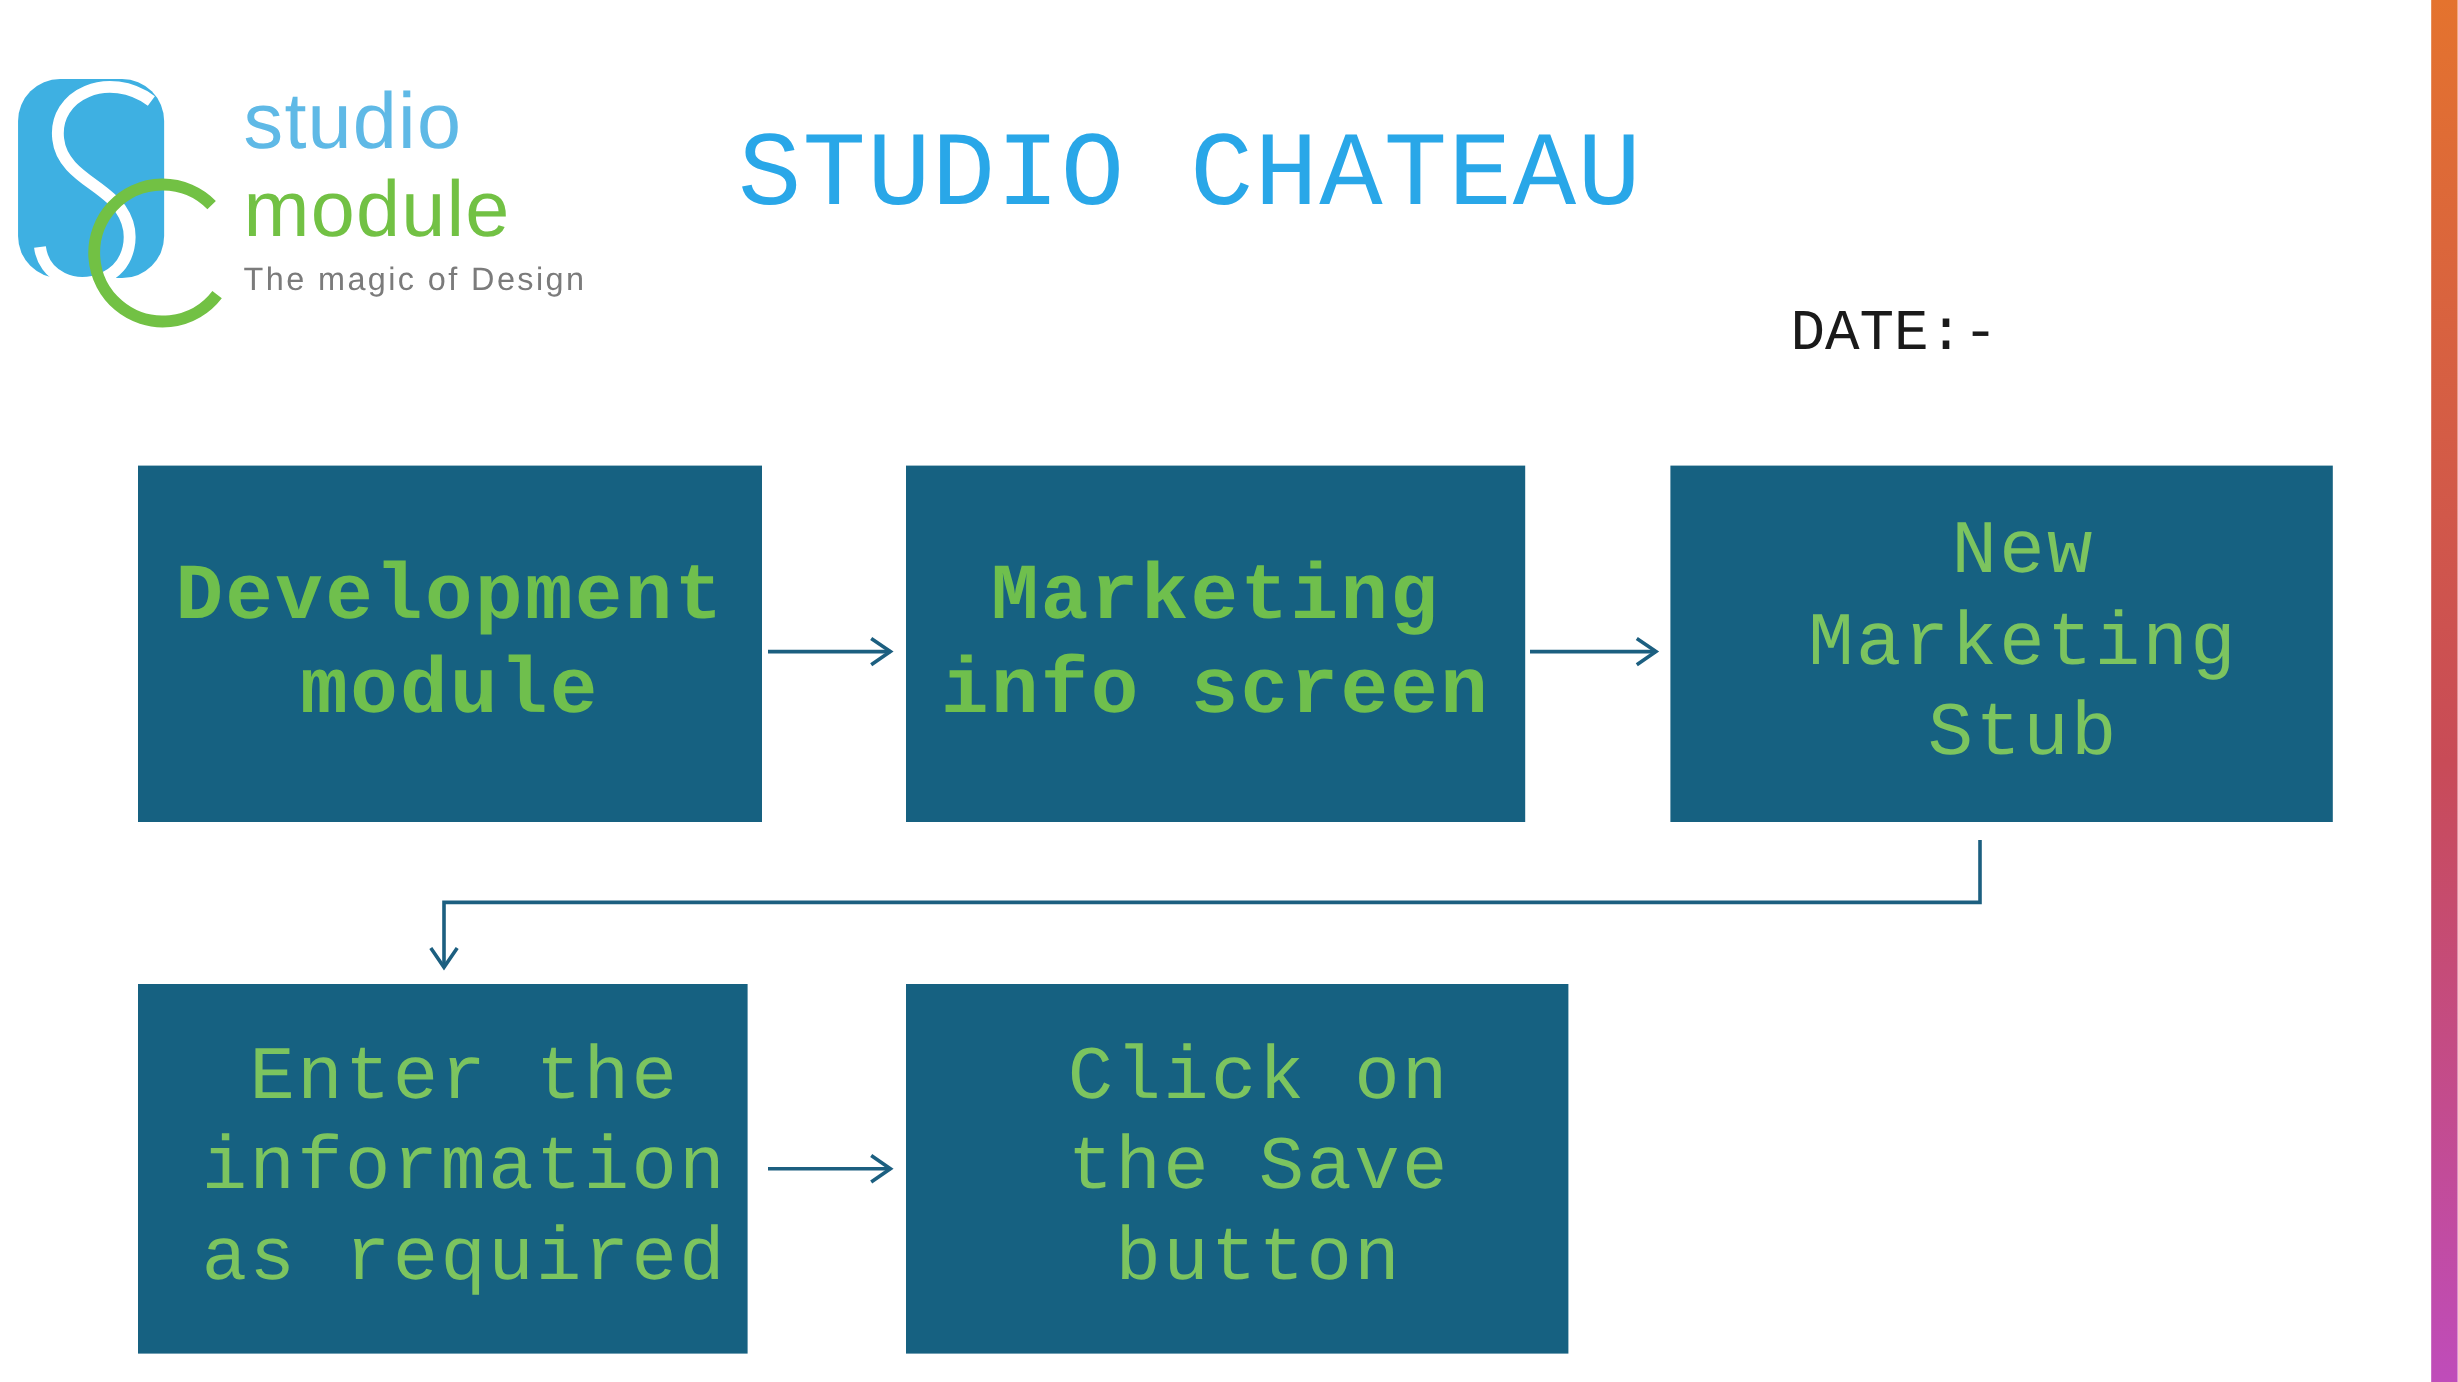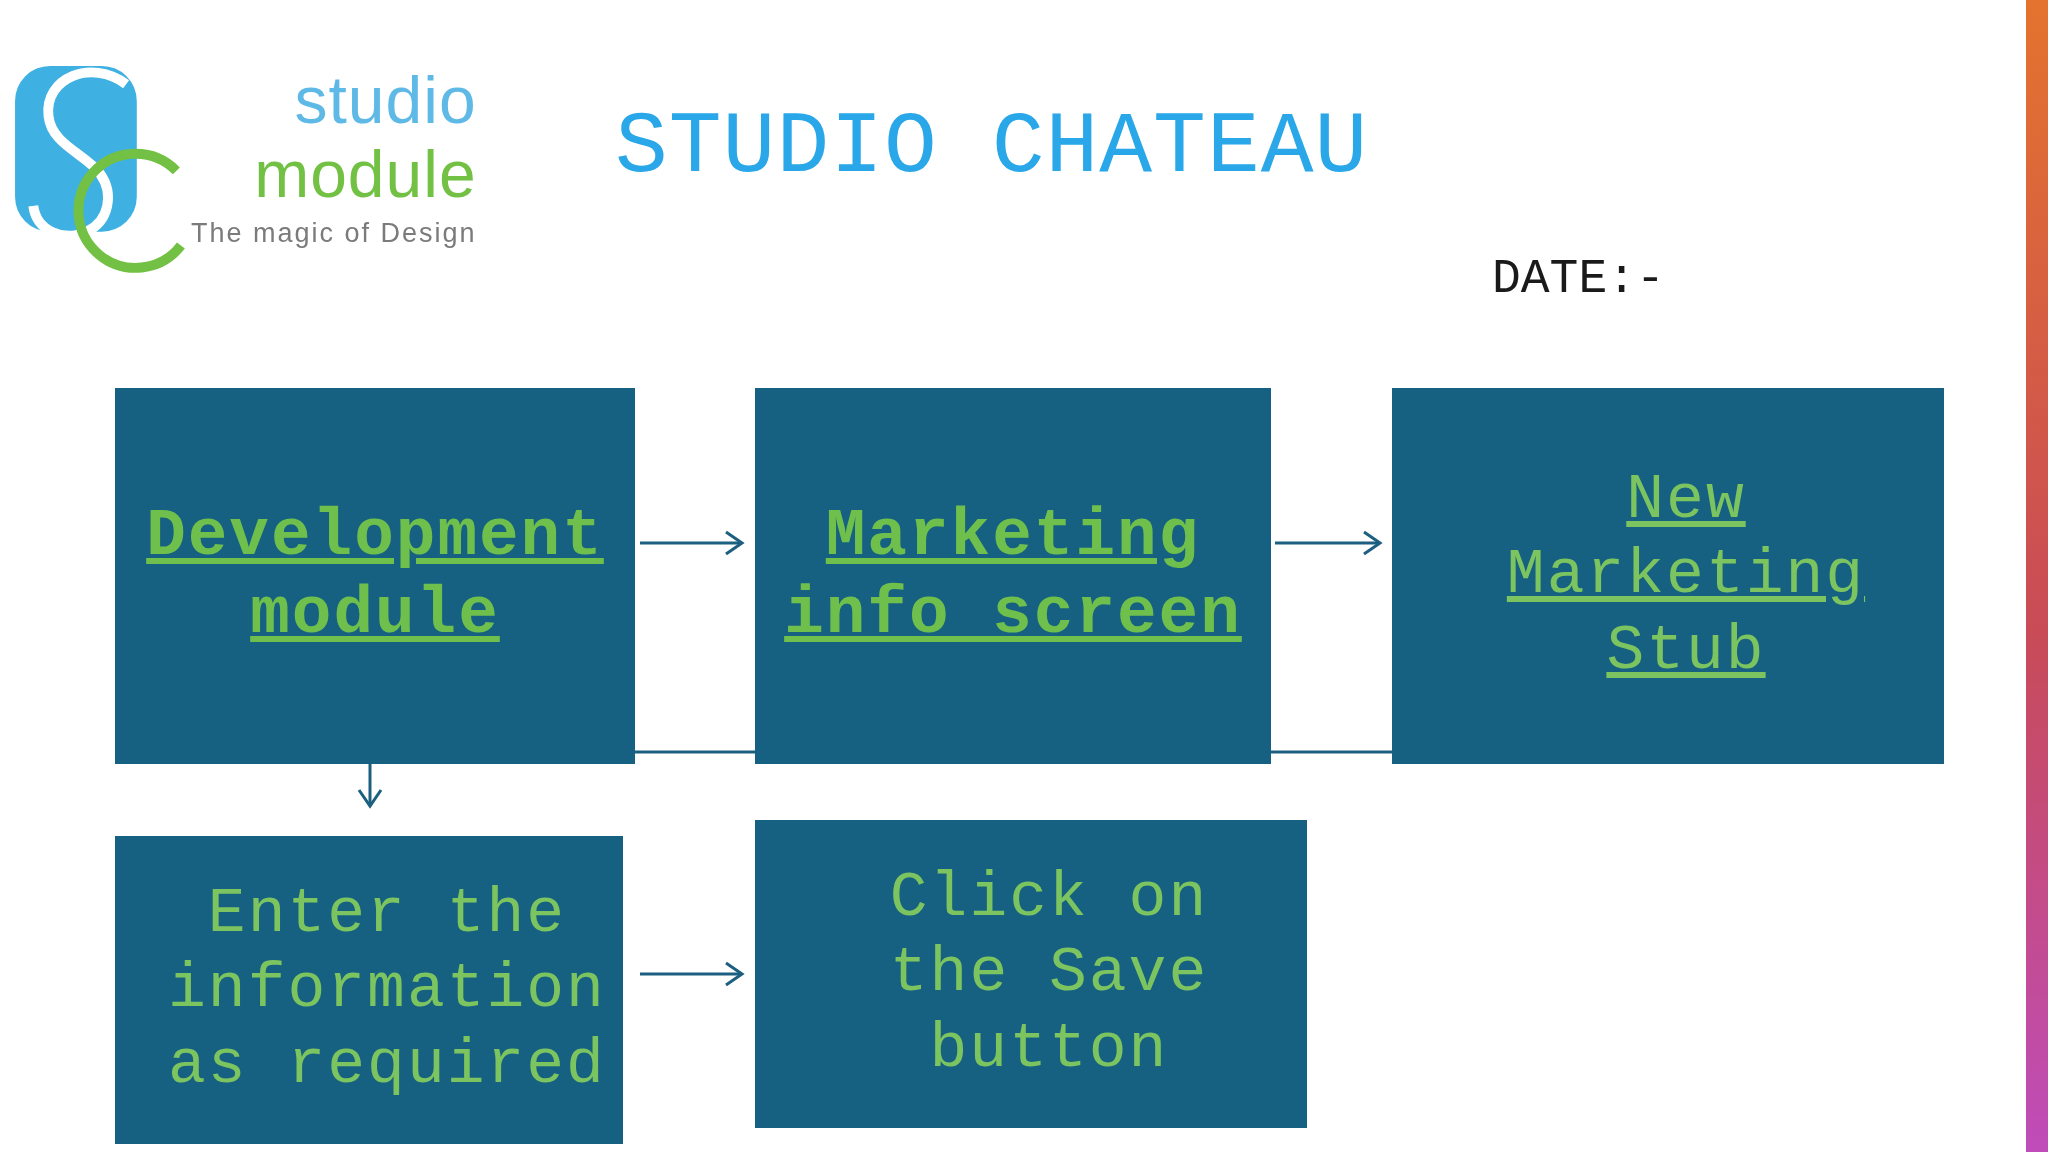--- a/index.html
+++ b/index.html
@@ -12,21 +12,21 @@
   .edge-strip{
     position:absolute;top:0;right:0;width:22px;height:1152px;
     background:linear-gradient(180deg,
       var(--strip_top_orange,#e4732e) 0%,
       var(--strip_mid_red,#c84b57) 55%,
       var(--strip_bottom_magenta,#bf4cba) 100%);
   }
   
   .logo{position:absolute;left:12px;top:56px;display:flex;align-items:flex-start;}
   .logo-icon{width:175px;height:245px;}
-  .brand{margin-left:4px;padding-top:8px;line-height:1;text-align:right;}
+  .brand{margin-left:16px;padding-top:8px;line-height:1;}
   .brand-studio{
     font-size:66px;color:var(--logo_studio_blue,#5fb9e6);
     letter-spacing:1px;line-height:72px;
   }
   .brand-chateau{
     font-size:66px;color:var(--logo_chateau_green,#72c144);
     letter-spacing:1px;line-height:76px;
   }
   .brand-tagline{
     font-size:27px;color:var(--logo_tagline_gray,#7b7b7b);
@@ -49,26 +49,26 @@
   }
   
   .flow-box{
     position:absolute;
     background:var(--box_fill,#166181);
     display:flex;align-items:center;justify-content:center;
     text-align:center;
     font-family:"Liberation Mono", monospace;
     white-space:pre-line;
   }
-  .row1{top:388px;height:376px;text-decoration:underline;}
+  .row1{top:388px;height:297px;}
   .row2{top:820px;height:308px;}
   .b1{left:115px;width:520px;}
   .b2{left:755px;width:516px;}
   .b3{left:1392px;width:516px;}
-  .b4{left:115px;width:472px;margin-top:16px;}
+  .b4{left:115px;width:472px;}
   .b5{left:755px;width:516px;}
   .box-text-bold{
     font-weight:bold;font-size:66px;line-height:1.18;letter-spacing:2px;
     color:var(--box_text_bold_green,#6fbf4d);
   }
   .box-text{
     font-weight:normal;font-size:63px;line-height:1.2;letter-spacing:2px;
     color:var(--box_text_green,#7cc45f);
     padding-left:36px;
   }

